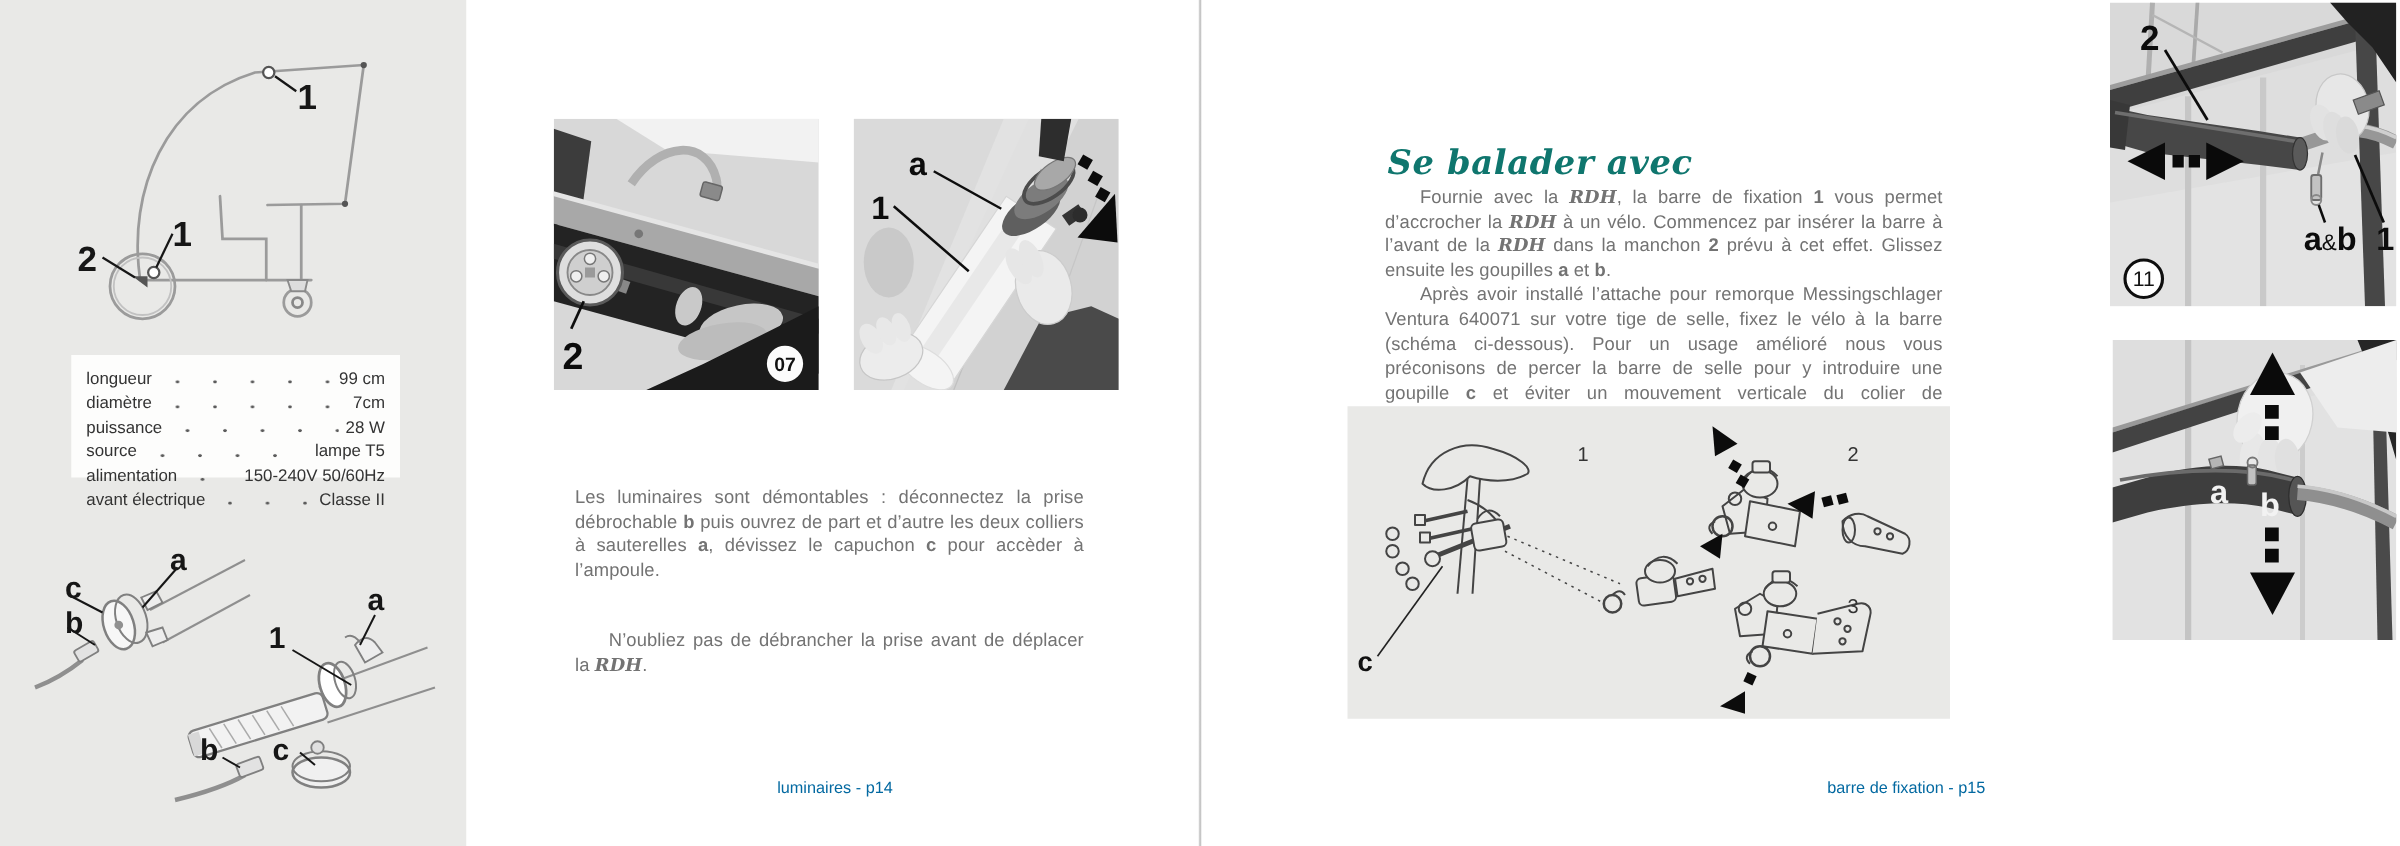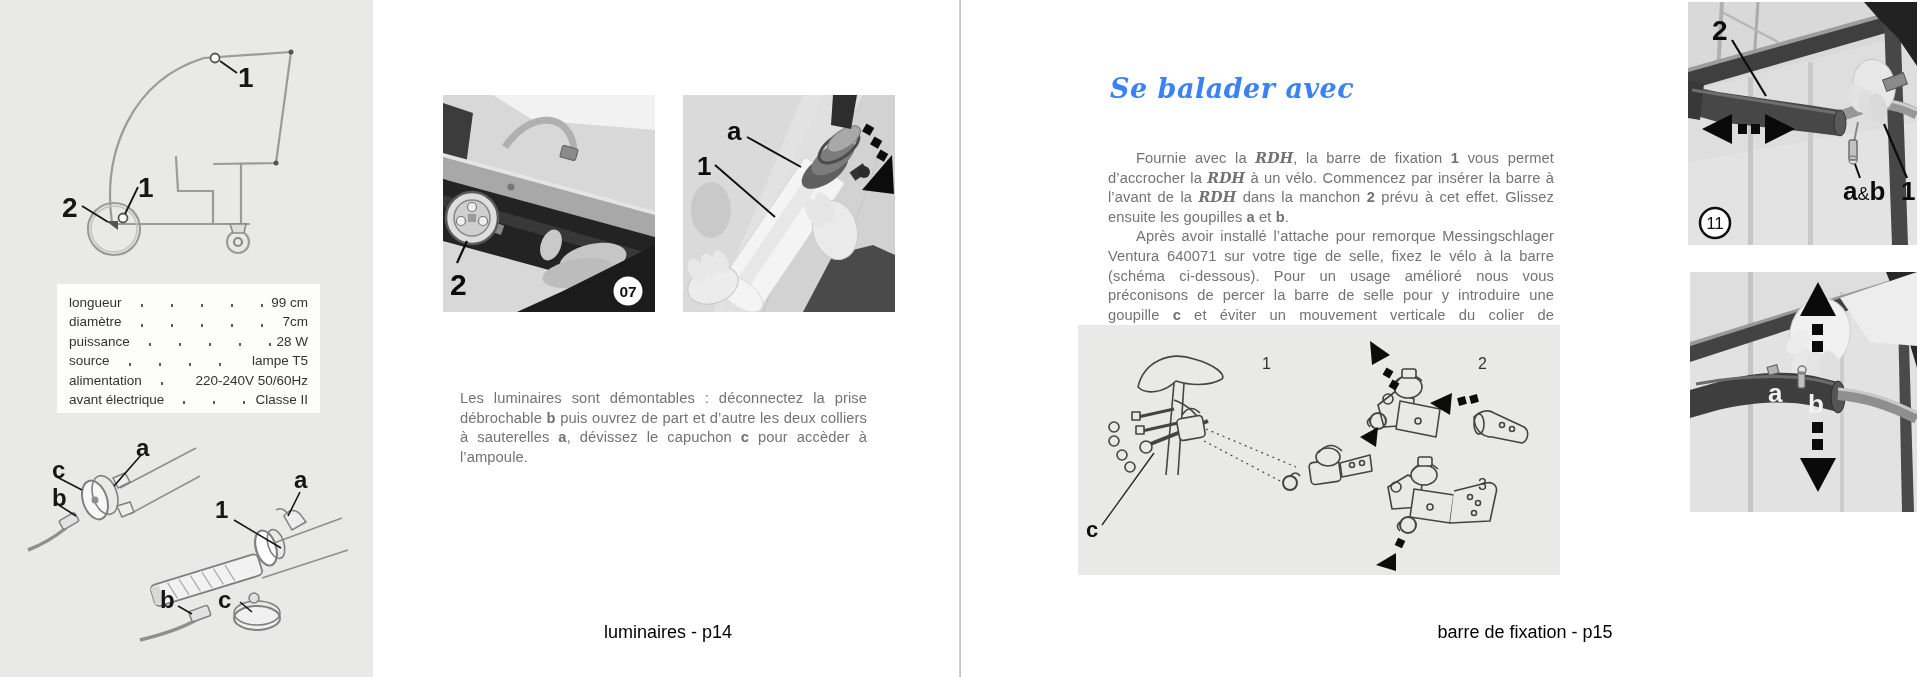--- a/index.html
+++ b/index.html
@@ -1,50 +1,50 @@
 <!DOCTYPE html>
 <html><head>
 <meta charset="utf-8">
 <style>
   html,body{margin:0;padding:0;background:#fff;}
   .canvas{position:relative;width:1920px;height:677px;background:#ffffff;
           font-family:"Liberation Sans",sans-serif;color:#222;overflow:hidden;}
 
   
   .sidebar{position:absolute;left:0;top:0;width:373px;height:677px;background:#e9e9e7;}
-  .spec-table{position:absolute;left:57px;top:284px;width:263px;height:129px;
+  .spec-table{position:absolute;left:57px;top:284px;width:263px;height:98px;
               background:#fdfdfc;box-sizing:border-box;padding:9px 12px 0 12px;}
   .spec-row{display:flex;align-items:baseline;font-size:13.5px;line-height:19.4px;color:#333;}
   .spec-dots{flex:1;align-self:stretch;margin:0 5px;
              background-image:radial-gradient(circle,#5c5c5c 1.2px,transparent 1.5px);
              background-size:30px 5px;background-repeat:repeat-x;
              background-position:left calc(100% - 4px);}
   .spec-value{white-space:nowrap;}
 
   
   .gutter{position:absolute;left:959px;top:0;width:2px;height:677px;
           background:linear-gradient(to right,#d6d6d6,#bfbfbf);}
 
   .script-heading{font-family:"DejaVu Serif",serif;font-style:italic;font-weight:700;
-                  color:#3b82f6;letter-spacing:.5px;}
+                  color:#0f766e;letter-spacing:.5px;margin-top:42px;}
   #allumez{position:absolute;left:461px;top:344px;font-size:34px;}
   #heading-right{position:absolute;left:1110px;top:72px;font-size:27px;line-height:33px;}
 
   .bodytext{position:absolute;font-size:14.7px;line-height:19.6px;color:#737373;
             text-align:justify;letter-spacing:.1px;}
   #text-left{left:460px;top:389px;width:407px;}
   #text-left p{margin:0;}
   #text-left p + p{margin-top:37px;text-indent:27px;}
   #text-right{left:1108px;top:149px;width:446px;}
   #text-right p{margin:0;text-indent:28px;}
 
   .b{font-weight:bold;}
   .rdh{font-family:"DejaVu Serif",serif;font-weight:700;font-style:italic;font-size:.97em;}
 
-  .footer{position:absolute;top:622px;font-size:18px;color:#000000;transform:translateX(-50%);white-space:nowrap;}
+  .footer{position:absolute;top:622px;font-size:13px;color:#0369a1;transform:translateX(-50%);white-space:nowrap;}
   #footer-left{left:668px;}
   #footer-right{left:1525px;}
 
   
   .fig{position:absolute;}
   #photo-07{left:443px;top:95px;width:212px;height:217px;}
   #photo-tube{left:683px;top:95px;width:212px;height:217px;}
   #schema-box{left:1078px;top:325px;width:482px;height:250px;background:#e9e9e7;}
   #photo-insert{left:1688px;top:2px;width:229px;height:243px;}
   #photo-pins{left:1690px;top:272px;width:227px;height:240px;}
@@ -105,21 +105,21 @@
         <span class="spec-value">28 W</span>
       </div>
       <div class="spec-row">
         <span class="spec-label">source</span>
         <span class="spec-dots"></span>
         <span class="spec-value">lampe T5</span>
       </div>
       <div class="spec-row">
         <span class="spec-label">alimentation</span>
         <span class="spec-dots"></span>
-        <span class="spec-value">220-240V 50/60Hz</span>
+        <span class="spec-value">150-240V 50/60Hz</span>
       </div>
       <div class="spec-row">
         <span class="spec-label">avant électrique</span>
         <span class="spec-dots"></span>
         <span class="spec-value">Classe II</span>
       </div>
     </div>
 
     <svg class="fig" style="left:0;top:428px;width:373px;height:232px;" viewBox="0 0 373 232">
       <g fill="none" stroke="#8f8f8f" stroke-width="1.6">
@@ -246,20 +246,21 @@
     <ellipse cx="142" cy="112" rx="8" ry="16" transform="rotate(-25 142 112)" fill="#e6e6e6"></ellipse>
     <path d="M64 42 L118 72" stroke="#0d0d0d" stroke-width="2"></path>
     <path d="M32 70 L92 122" stroke="#0d0d0d" stroke-width="2"></path>
     <text x="44" y="45" font-weight="bold" font-size="26" fill="#0c0c0c">a</text>
     <text x="14" y="80" font-weight="bold" font-size="26" fill="#0c0c0c">1</text>
   </svg>
 
 
   <div id="text-left" class="bodytext">
     <p><span>Les luminaires sont démontables : déconnectez la prise débrochable </span><span class="b">b</span><span> puis ouvrez de part et d’autre les deux colliers à sauterelles </span><span class="b">a</span><span>, dévissez le capuchon </span><span class="b">c</span><span> pour accèder à l’ampoule.</span></p>
+    <p><span>N’oubliez pas de débrancher la prise avant de déplacer la </span><span class="rdh">RDH</span><span>.</span></p>
   </div>
 
   <div id="footer-left" class="footer">luminaires - p14</div>
 
   <div id="heading-right" class="script-heading">
     <div>Se balader avec</div>
   </div>
 
   <div id="text-right" class="bodytext">
     <p><span>Fournie avec la </span><span class="rdh">RDH</span><span>, la barre de fixation </span><span class="b">1</span><span> vous permet d’accrocher la </span><span class="rdh">RDH</span><span> à un vélo. Commencez par insérer la barre à l’avant de la </span><span class="rdh">RDH</span><span> dans la manchon </span><span class="b">2</span><span> prévu à cet effet. Glissez ensuite les goupilles </span><span class="b">a</span><span> et </span><span class="b">b</span><span>.</span></p>

